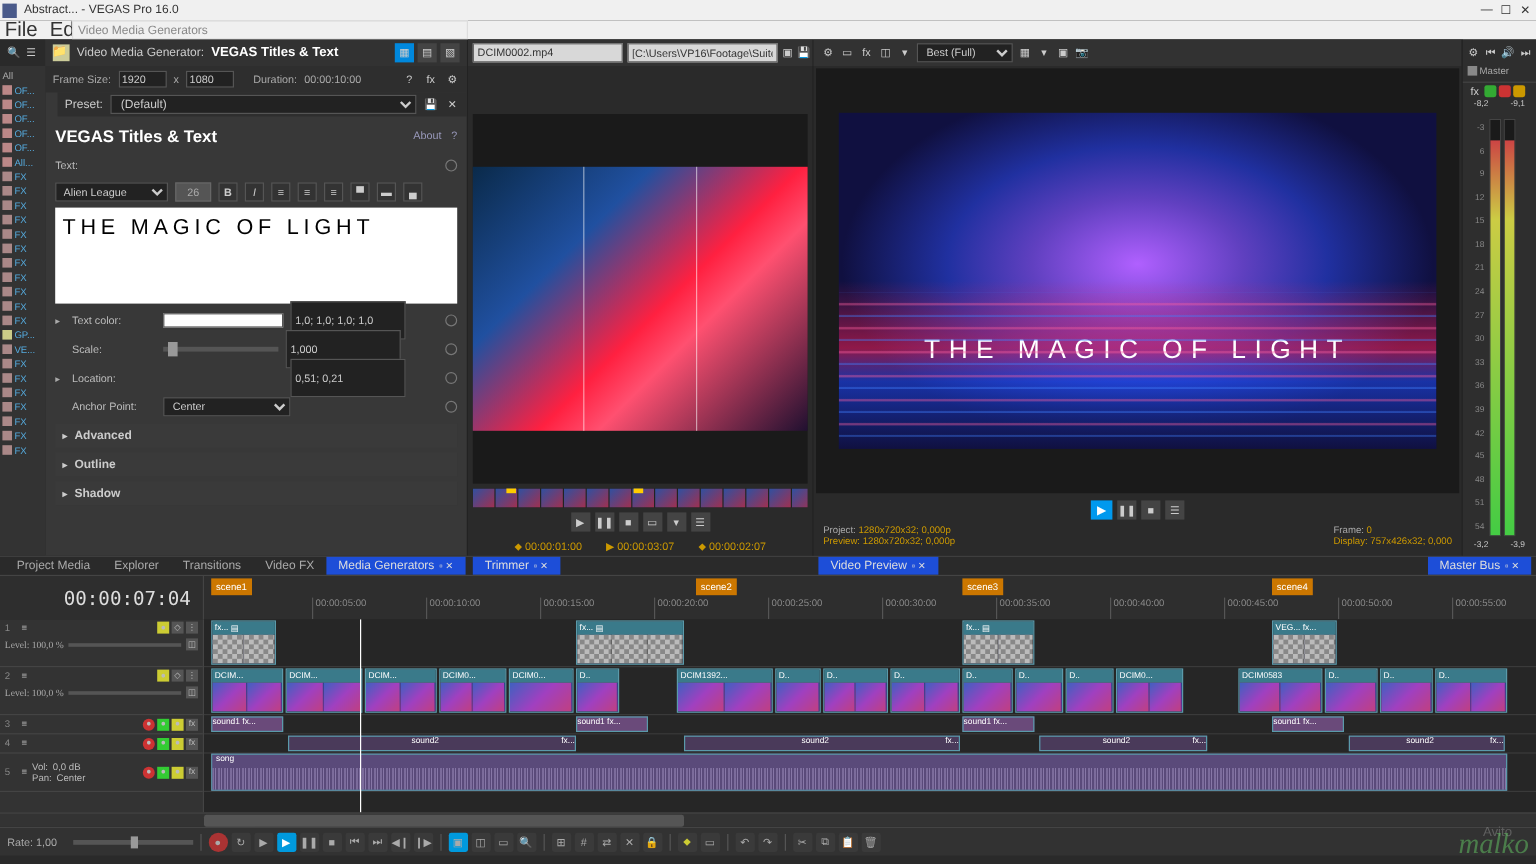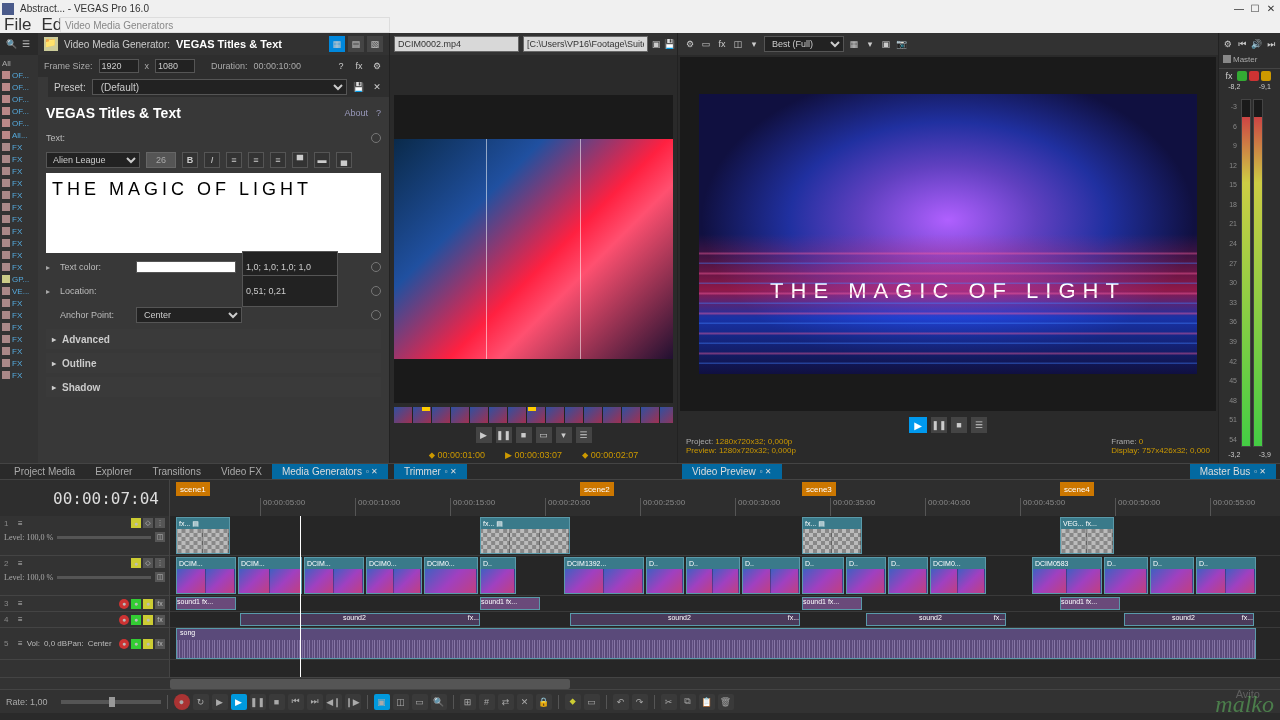--- a/index.html
+++ b/index.html
@@ -94,21 +94,21 @@
 .meter-values { height:12px; display:flex; justify-content:space-around; font-size:7px; color:#ccc;}
 .meters-area { flex: 1; display: flex; padding: 4px; gap: 2px; position: relative; }
 .meter-scale { width: 16px; display: flex; flex-direction: column; justify-content: space-between; font-size: 7px; color: #888; text-align: right; padding: 4px 2px; }
 .meter-bar { width: 10px; background: #1a1a1a; position: relative; border: 1px solid #444; }
 .meter-fill { position: absolute; bottom: 0; left: 0; right: 0; background: linear-gradient(to top, #4c4, #cc4 80%, #c44); }
 
 
 .tabs-row { height: 16px; background: #2a2a2a; display: flex; align-items: center; border-top: 1px solid #444; padding: 0 4px; }
 .tabs-section { display:flex; gap:0; }
 .tab-item { padding: 0 10px; font-size: 10px; color: #aaa; height: 16px; display: flex; align-items: center; cursor: pointer; }
-.tab-item.active { background: #0369a1; color: #ddd; }
+.tab-item.active { background: #1d4ed8; color: #ddd; }
 .tab-close { font-size: 8px; margin-left: 4px; }
 
 
 .timeline-area { height: 210px; background: #2a2a2a; display: flex; flex-direction: column; border-top: 1px solid #444; position: relative; }
 .timeline-header { height: 36px; display: flex; background: #2e2e2e; }
 .timecode-box { width: 170px; display: flex; align-items: center; justify-content: flex-end; padding: 0 10px; font-size: 16px; color: #ddd; font-family: monospace; background: #2e2e2e; border-right: 1px solid #444; }
 .ruler-area { flex: 1; position: relative; background: #2e2e2e; overflow:hidden; }
 .ruler-marks { position: absolute; top: 18px; left: 0; right: 0; height: 18px; display: flex; }
 .ruler-tick { position: absolute; font-size: 8px; color: #888; border-left: 1px solid #555; padding-left: 2px; height: 100%; }
 .scene-marker { position: absolute; top: 2px; height: 14px; background: #c70; color: #fff; font-size: 8px; padding: 0 4px; display: flex; align-items: center; }
@@ -276,20 +276,29 @@
         <span class="fmt-btn">▀</span>
         <span class="fmt-btn">▬</span>
         <span class="fmt-btn">▄</span>
       </div>
       <div class="text-preview">THE MAGIC OF LIGHT</div>
       <div class="prop-row">
         <span class="prop-label-arrow">▸</span>
         <span class="prop-label">Text color:</span>
         <span class="color-swatch"></span>
         <input class="prop-value" value="1,0; 1,0; 1,0; 1,0" style="">
+        <span class="kf-dot"></span>
+      </div>
+      <div class="prop-row">
+        <span class="prop-label-arrow"></span>
+        <span class="prop-label">Scale:</span>
+        <div class="slider-track">
+            <div class="slider-thumb"></div>
+          </div>
+        <input class="prop-value" value="1,000" style="">
         <span class="kf-dot"></span>
       </div>
       <div class="prop-row">
         <span class="prop-label-arrow">▸</span>
         <span class="prop-label">Location:</span>
         <span style="width:100px"></span>
         <input class="prop-value" value="0,51; 0,21" style="">
         <span class="kf-dot"></span>
       </div>
       <div class="prop-row">
@@ -557,21 +566,21 @@
         <div class="th-icons">
             <span class="th-icon rec">●</span>
             <span class="th-icon grn">●</span>
             <span class="th-icon yel">●</span>
             <span class="th-icon">fx</span>
           </div>
       </div>
       <div class="track-header audio" style="height:32px">
         <span class="th-num">5</span>
           <span>≡</span>
-        <div style="display:flex;flex-direction:row;flex:1">
+        <div style="display:flex;flex-direction:column;flex:1">
           <div style="display:flex;gap:4px">
               <span>Vol:</span>
               <span>0,0 dB</span>
             </div>
           <div style="display:flex;gap:4px">
               <span>Pan:</span>
               <span>Center</span>
             </div>
         </div>
         <div class="th-icons">

